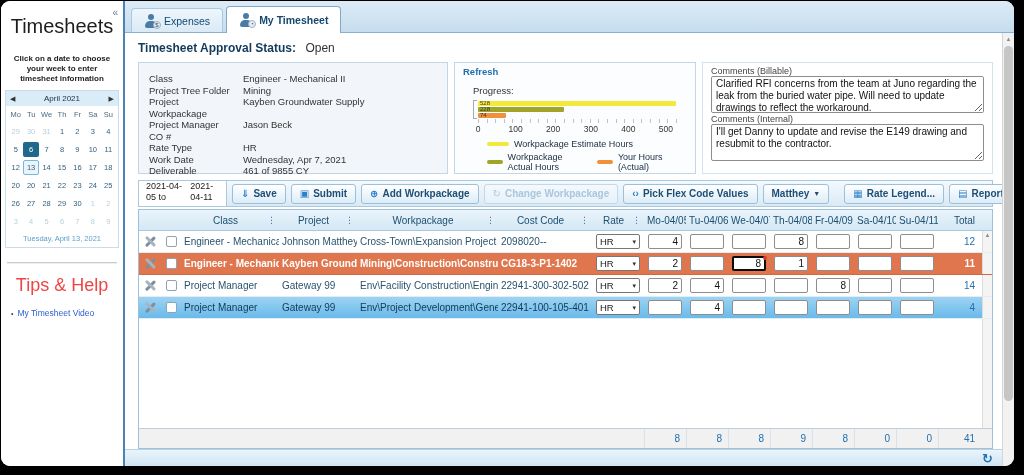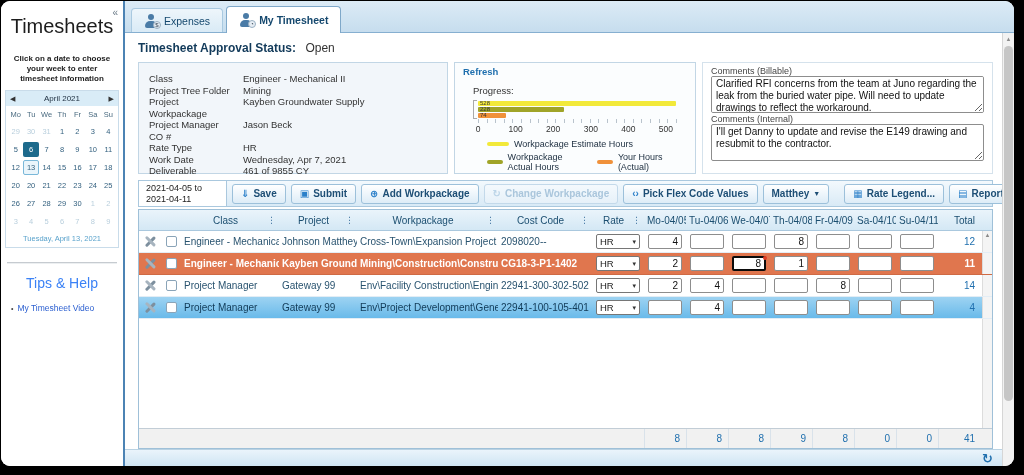--- a/index.html
+++ b/index.html
@@ -19,21 +19,21 @@
   .cal-nav { color:#333; font-size:7px; cursor:pointer; }
   .cal-month { flex:1; text-align:center; font-size:8px; color:#234; }
   .cal-grid { display:grid; grid-template-columns:repeat(7,1fr); padding:2px 2px 0; row-gap:3px; }
   .cal-hd { text-align:center; color:#4a6b80; font-size:7.5px; padding:2px 0; }
   .cal-day { text-align:center; color:#33607f; padding:2px 0; border:1px solid transparent; border-radius:2px; cursor:pointer; }
   .cal-day.out { color:#b9cfdd; }
   .cal-day.selected { background:#1d6a8c; color:#fff; }
   .cal-day.today { border-color:#7ab8d9; background:#eaf5fb; }
   .cal-foot { text-align:center; color:#5ba3cc; font-size:7.5px; padding:5px 0 4px; }
   .sb-divider { border:none; border-top:1px solid #c6cbd0; margin:14px 6px 0; box-shadow:0 1px 0 #eceff1; }
-  .tips-title { text-align:center; font-size:14px; color:#3b82f6; margin-top:12px; font-weight:normal; }
+  .tips-title { text-align:center; font-size:18px; color:#ef4444; margin-top:12px; font-weight:normal; }
   .tips-list { list-style:none; margin-top:12px; padding-left:10px; }
   .tips-list li { display:flex; align-items:center; gap:4px; }
   .bullet { color:#444; font-size:7px; }
   .tip-link { color:#2b5fd0; font-size:8.5px; text-decoration:none; cursor:pointer; }
 
   
   .main { flex:1; display:flex; flex-direction:column; border-left:2px solid #4c83b4; min-width:0; }
   .tabbar { height:32px; background:linear-gradient(#dcebf6,#c6ddee); border-bottom:1px solid #86afd0;
             display:flex; align-items:flex-end; padding:4px 0 0 6px; }
   .tab { display:flex; align-items:center; gap:5px; padding:0 12px; margin-right:3px; cursor:pointer;
@@ -80,21 +80,21 @@
 
   .cmt-panel { flex:1; background:#fff; border-color:#d5e2ec; padding:2px 8px 0; display:flex; flex-direction:column; min-width:0; }
   .cmt-label { font-size:9px; color:#444; margin-top:1px; }
   .cmt-box { width:100%; height:37px; border:1px solid #8d8d8d; border-radius:2px; font-family:inherit;
              font-size:10px; line-height:12px; padding:1px 4px; color:#111; resize:both; }
 
   
   .toolbar { margin:6px 9px 0 13px; height:27px; background:linear-gradient(#f3f9fd,#d9eaf6);
              border:1px solid #aac8de; display:flex; align-items:center; font-size:10px; }
   .daterange { align-self:stretch; flex:0 0 88px; background:#fff; border-right:1px solid #aac8de;
-               display:flex; flex-direction:column; justify-content:center; padding-left:7px;
+               display:flex; flex-direction:row; justify-content:center; padding-left:7px;
                font-size:9px; line-height:11px; color:#222; cursor:pointer; }
   .tbtn { margin-left:5px; height:20px; display:inline-flex; align-items:center; gap:4px; padding:0 8px;
           background:linear-gradient(#ffffff,#ddecf7); border:1px solid #9cc0da; border-radius:3px;
           color:#1d4e75; font-weight:bold; font-size:10px; white-space:nowrap; cursor:pointer; }
   .tbtn .ic { color:#2a7fc9; font-size:10px; }
   .tbtn.disabled { color:#aac6dc; background:linear-gradient(#f4f9fd,#e6f1f9); border-color:#c3d9ea; cursor:default; }
   .tbtn.disabled .ic { color:#bcd5e8; }
   .tsep { width:1px; background:#aac8de; align-self:stretch; margin:2px 5px; }
   .saved { flex:1; text-align:center; font-style:italic; color:#333; font-size:10px; white-space:nowrap; overflow:hidden; }
 

